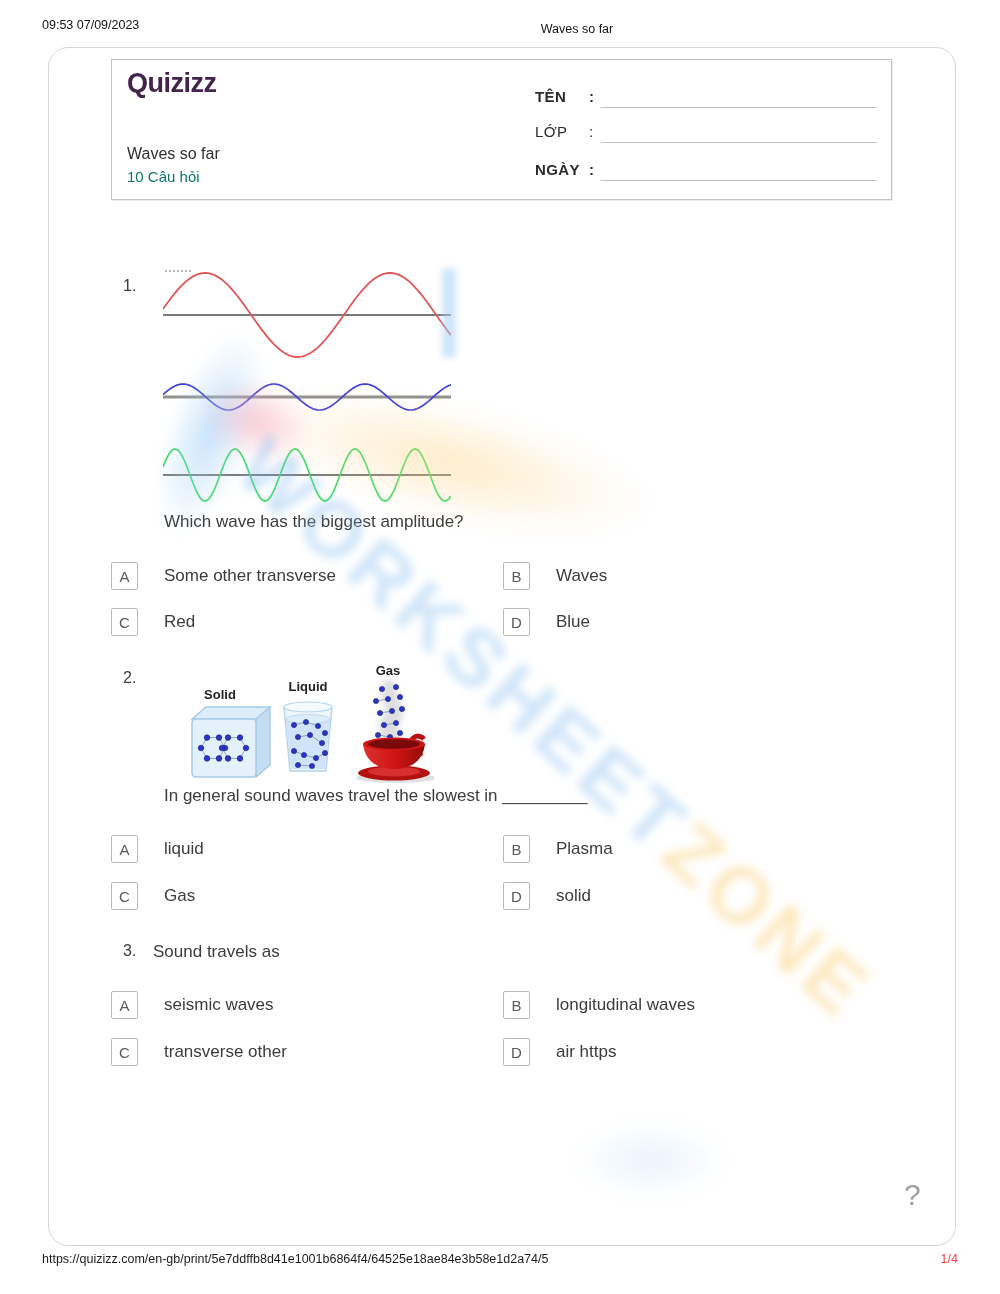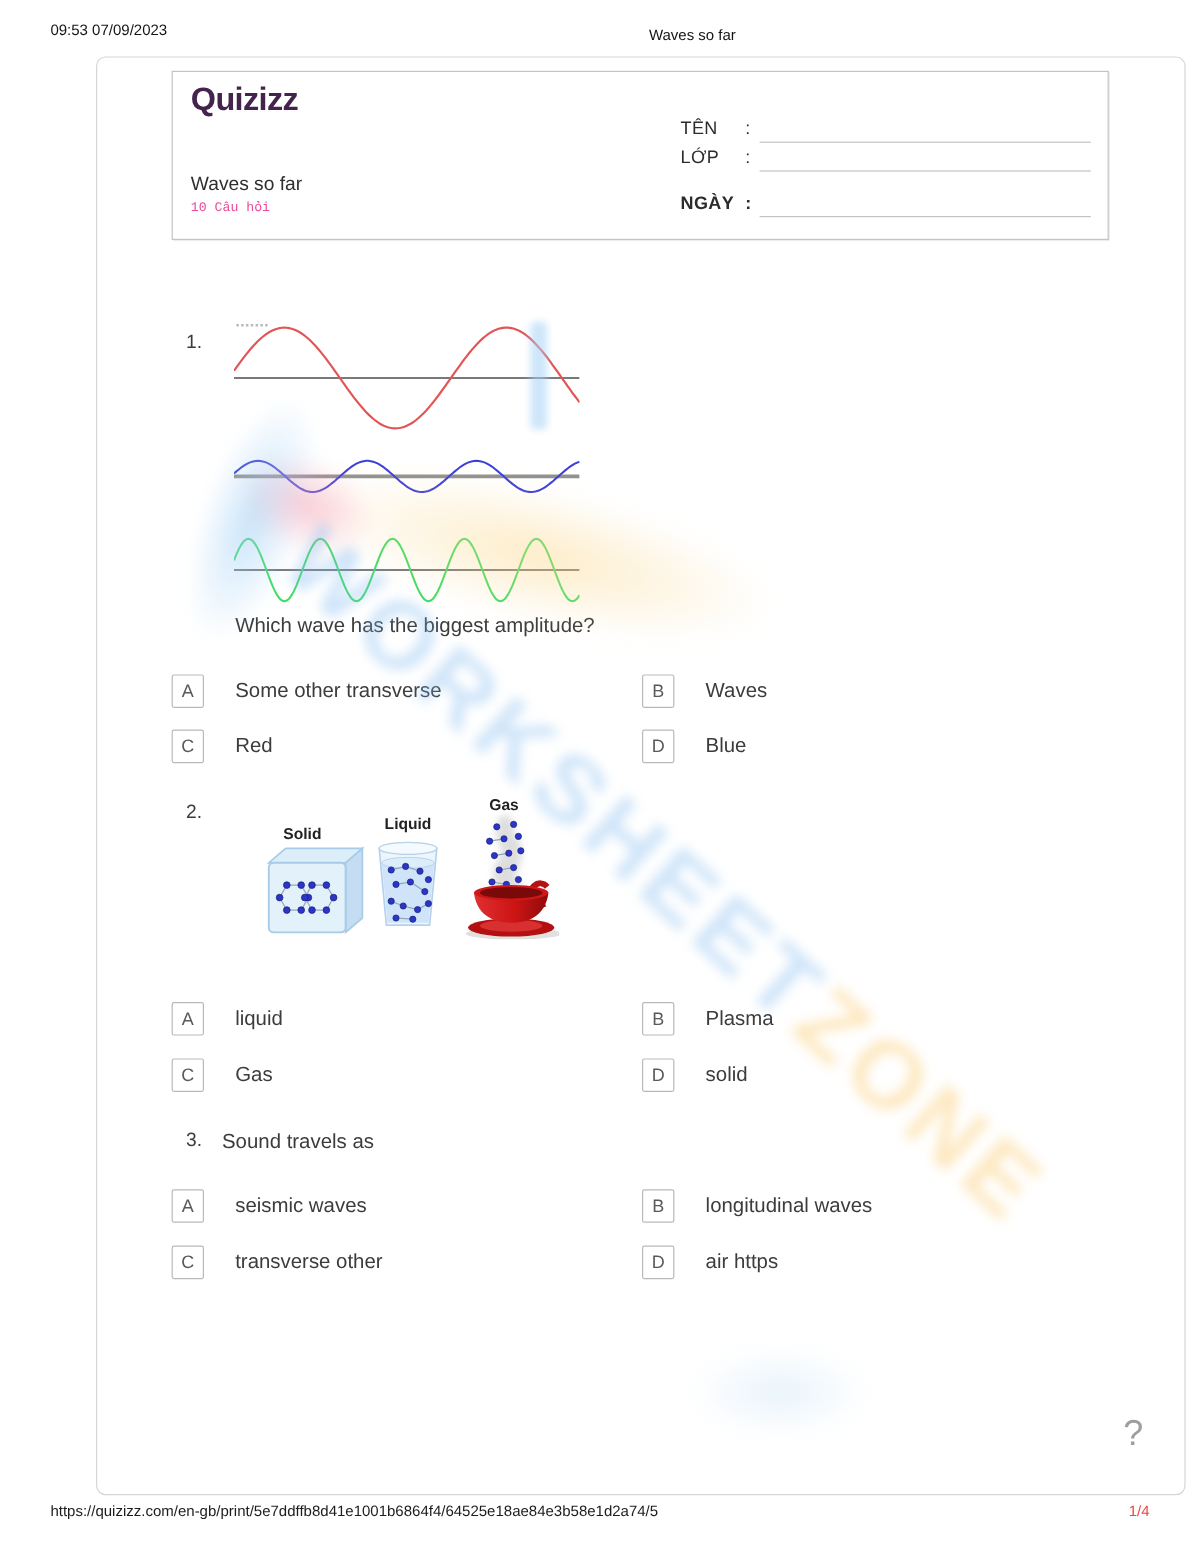--- a/index.html
+++ b/index.html
@@ -5,29 +5,29 @@
   html,body{margin:0;padding:0;background:#ffffff;}
   body{width:1000px;height:1294px;position:relative;overflow:hidden;
        font-family:"Liberation Sans","DejaVu Sans",sans-serif;color:#3c3c3c;}
   .abs{position:absolute;}
 
   
   .print-head{font-size:12.5px;color:#141414;}
 
   
   .page{position:absolute;left:48px;top:47px;width:906px;height:1197px;
-        border:1px solid #d6d6d6;border-radius:8px;background:#fff;margin-left:32px;}
+        border:1px solid #d6d6d6;border-radius:20px;background:#fff;}
 
   
   .hdr-box{position:absolute;left:62px;top:11px;width:779px;height:139px;
            border:1px solid #c3c3c3;box-shadow:1px 1px 0 rgba(0,0,0,.07);background:#fff;}
   .logo{position:absolute;left:15px;top:8px;font-size:27px;font-weight:800;
         color:#44234d;letter-spacing:-.5px;}
   .quiz-title{position:absolute;left:15px;top:85px;font-size:16px;color:#2f2f2f;}
-  .quiz-count{position:absolute;left:15px;top:108px;font-size:11px;color:#ec4899;font-family:Liberation Mono, monospace;}
+  .quiz-count{position:absolute;left:15px;top:108px;font-size:15px;color:#0f766e;}
   .field-row{position:absolute;left:423px;width:342px;height:24px;display:flex;align-items:flex-end;}
   .field-label{width:54px;font-size:15px;color:#2c2c2c;letter-spacing:.4px;line-height:22px;}
   .field-colon{width:12px;font-size:15px;color:#2c2c2c;line-height:22px;}
   .field-line{flex:1;border-bottom:1px solid #c2c2c2;height:22px;}
 
   
   .qnum{position:absolute;font-size:16px;color:#3c3c3c;}
   .qtext{position:absolute;font-size:17px;color:#3c3c3c;}
   .opt{position:absolute;display:flex;align-items:center;gap:26px;height:28px;}
   .opt-box{width:25px;height:26px;border:1px solid #b9b9b9;border-radius:2px;
@@ -69,21 +69,21 @@
 <div class="abs print-head" style="left:42px;top:18px;">09:53 07/09/2023</div>
 <div class="abs print-head" style="left:450px;top:22px;width:254px;text-align:center;">Waves so far</div>
 
 <div class="page">
 
   <div class="hdr-box">
     <div class="logo">Quizizz</div>
     <div class="quiz-title">Waves so far</div>
     <div class="quiz-count">10 Câu hỏi</div>
 
-    <div class="field-row" style="top:35px;">
+    <div class="field-row" style="top:24px;font-weight:bold;">
       <span class="field-label">TÊN</span>
       <span class="field-colon">:</span>
       <span class="field-line"></span>
     </div>
     <div class="field-row" style="top:59px;">
       <span class="field-label">LỚP</span>
       <span class="field-colon">:</span>
       <span class="field-line"></span>
     </div>
     <div class="field-row" style="top:97px;font-weight:bold;">
@@ -229,20 +229,21 @@
       <ellipse cx="210" cy="117" rx="40" ry="5" fill="#000" opacity=".12"></ellipse>
       <ellipse cx="208" cy="112" rx="36" ry="7.5" fill="#b31010"></ellipse>
       <ellipse cx="208" cy="110.5" rx="26" ry="5" fill="#d83030"></ellipse>
       <path d="M236,92 a8,9 0 1,1 2,-14" fill="none" stroke="#b51212" stroke-width="5"></path>
       <path d="M177,83 C179,100 191,108 208,108 C225,108 237,100 239,83 Z" fill="url(#cup-grad)"></path>
       <ellipse cx="208" cy="83" rx="31" ry="6.5" fill="#cf1717"></ellipse>
       <ellipse cx="208" cy="83" rx="26" ry="4.8" fill="#7a0a0a"></ellipse>
     </g>
   </svg>
 
+  <div class="qtext" style="left:115px;top:738px;">In general sound waves travel the slowest in _________</div>
 
   <div class="opt" style="left:62px;top:787px;">
     <span class="opt-box">A</span>
     <span class="opt-label">liquid</span>
   </div>
   <div class="opt" style="left:454px;top:787px;">
     <span class="opt-box">B</span>
     <span class="opt-label">Plasma</span>
   </div>
   <div class="opt" style="left:62px;top:834px;">

